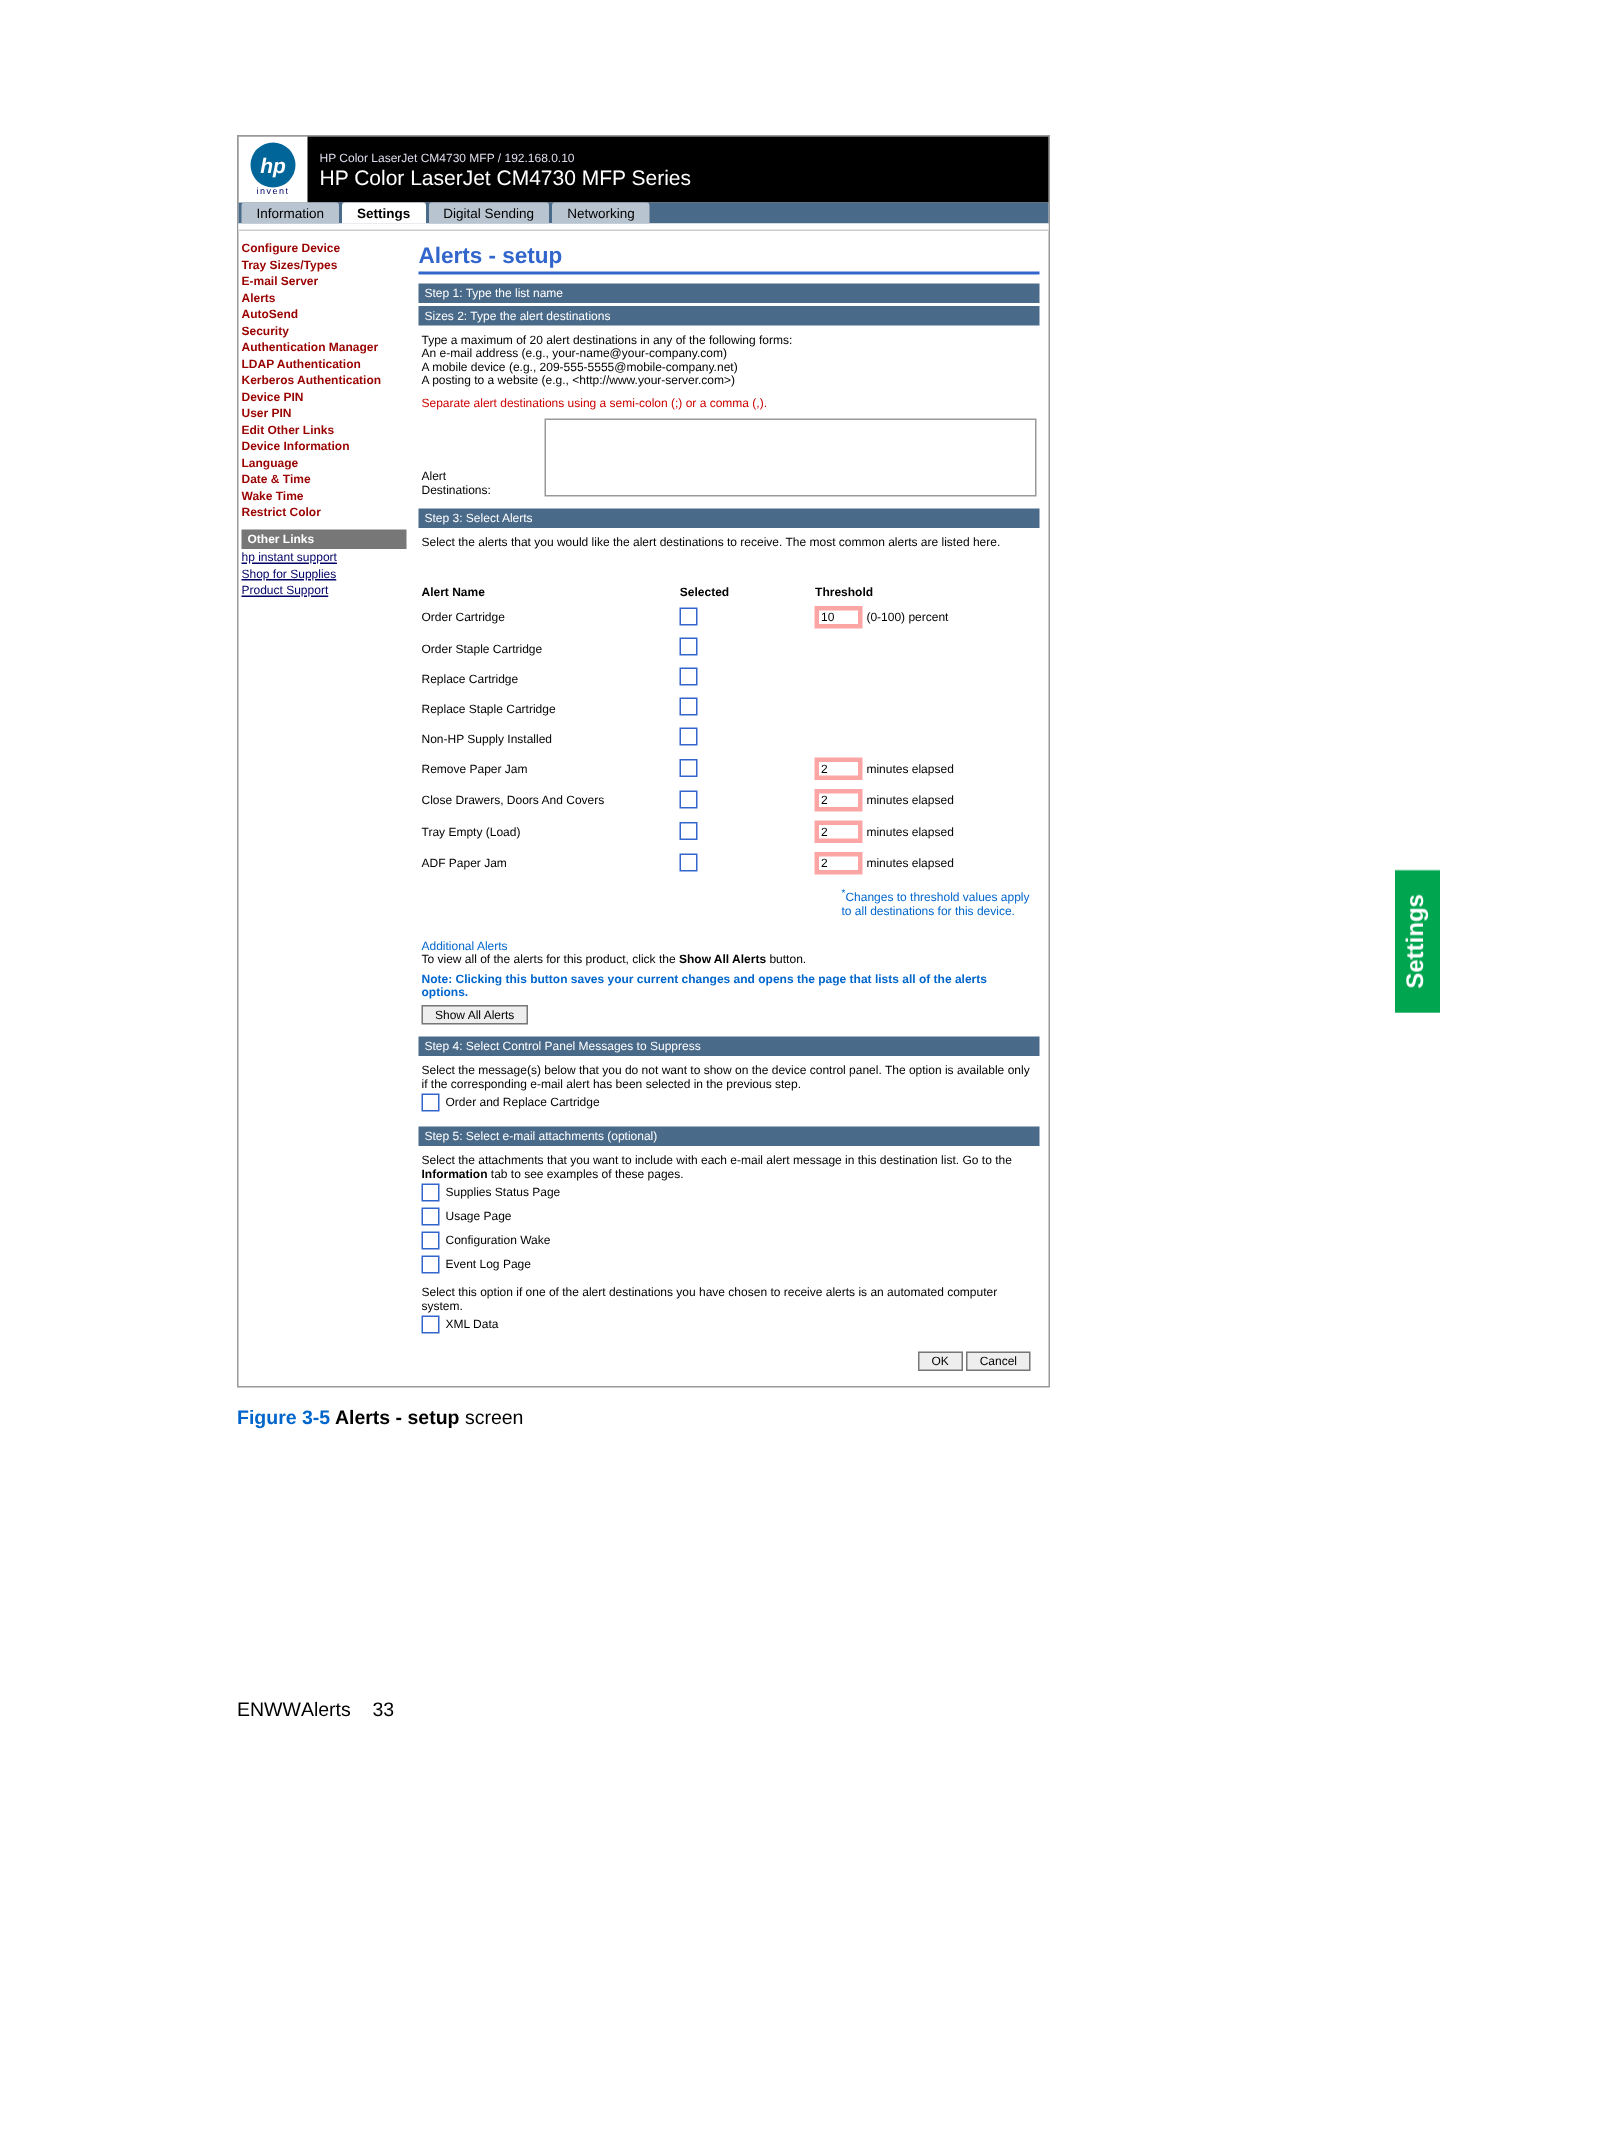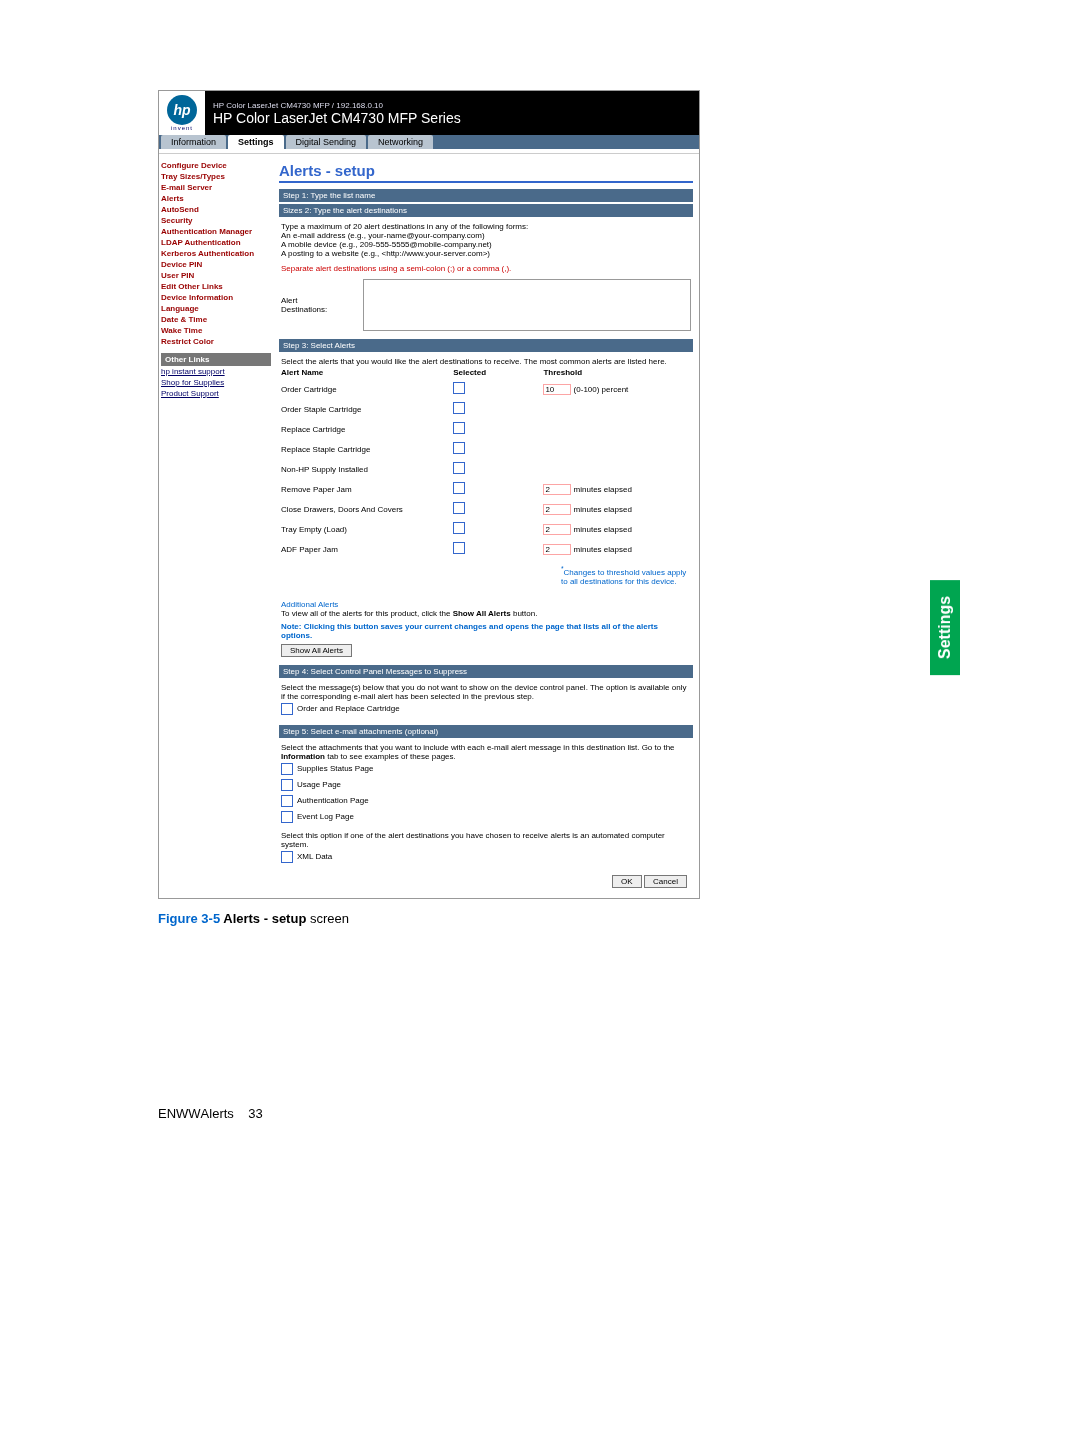--- a/index.html
+++ b/index.html
@@ -27,21 +27,21 @@
 .step-hdr{background:#4a6a8a;color:#fff;font-size:8px;padding:2px 4px;margin:2px 0}
 .step-body{padding:3px 2px 6px 2px;font-size:8px}
 .inline-input{border:1px solid #999;padding:1px 2px;font-size:8px;width:270px}
 .textarea{border:1px solid #999;width:330px;height:46px;padding:2px;font-size:8px;resize:none}
 .red-note{color:#c00;font-size:8px}
 .blue-note2{color:#06c;font-size:8px;font-weight:bold}
 .tbl{width:100%;font-size:8px;border-collapse:collapse}
 .tbl th{text-align:left;font-weight:bold;padding:2px 0}
 .tbl td{padding:3px 0;vertical-align:middle}
 .ck{width:10px;height:10px;border:1px solid #36c;display:inline-block;background:#fff}
-.thresh-input{width:24px;border:1px solid #fca5a5;font-size:8px;padding:0 1px}
+.thresh-input{width:24px;border:3px solid #fca5a5;font-size:8px;padding:0 1px}
 .unit{font-size:8px}
 .changes-note{color:#06c;font-size:8px;border-top:0;padding-left:0;width:130px;float:right;margin-top:6px}
 .btn{border:1px solid #777;background:#eee;padding:1px 8px;font-size:8px;font-family:inherit}
 .btnrow{text-align:right;padding:4px 6px}
 .addalerts{color:#06c;font-size:8px;font-weight:normal;margin-top:14px;display:block}
 .chk-line{display:flex;align-items:center;gap:4px;font-size:8px;padding:2px 0}
 .clear{clear:both}
 .settings-tab{background:#00a550;color:#fff;font-weight:bold;font-size:16px;writing-mode:vertical-rl;transform:rotate(180deg);padding:16px 6px;position:fixed;right:120px;top:580px}
 .caption{margin-top:12px;font-size:13px}
 .caption .fig{color:#06c;font-weight:bold}
@@ -104,30 +104,30 @@
 
       <div class="step-hdr">Step 1: Type the list name</div>
 
       <div class="step-hdr">Sizes 2: Type the alert destinations</div>
       <div class="step-body">
         <div>Type a maximum of 20 alert destinations in any of the following forms:</div>
         <div>An e-mail address (e.g., your-name@your-company.com)</div>
         <div>A mobile device (e.g., 209-555-5555@mobile-company.net)</div>
         <div>A posting to a website (e.g., &lt;http://www.your-server.com&gt;)</div>
         <div class="red-note" style="margin:6px 0">Separate alert destinations using a semi-colon (;) or a comma (,).</div>
-        <div style="display:flex;gap:19px;align-items:center">
+        <div style="display:flex;gap:19px;align-items:flex-end">
           <span>Alert Destinations:</span>
           <textarea class="textarea" style=""></textarea>
         </div>
       </div>
 
       <div class="step-hdr">Step 3: Select Alerts</div>
       <div class="step-body">
         <div>Select the alerts that you would like the alert destinations to receive. The most common alerts are listed here.</div>
-        <table class="tbl" style="margin-top:0">
+        <table class="tbl" style="margin-top:22px">
           <tbody>
                 <tr>
             <th style="width:42%">Alert Name</th>
             <th style="width:22%">Selected</th>
             <th>Threshold</th>
           </tr>
           <tr>
                   <td>Order Cartridge</td>
                   <td><span class="ck"></span></td>
                   <td><input class="thresh-input" value="10" style=""> <span class="unit">(0-100) percent</span></td>
@@ -204,21 +204,21 @@
         <div class="chk-line">
               <span class="ck"></span>
               <span>Supplies Status Page</span>
             </div>
         <div class="chk-line">
               <span class="ck"></span>
               <span>Usage Page</span>
             </div>
         <div class="chk-line">
               <span class="ck"></span>
-              <span>Authentication Page</span>
+              <span>Configuration Wake</span>
             </div>
         <div class="chk-line">
               <span class="ck"></span>
               <span>Event Log Page</span>
             </div>
         <div style="margin-top:6px">Select this option if one of the alert destinations you have chosen to receive alerts is an automated computer system.</div>
         <div class="chk-line">
               <span class="ck"></span>
               <span>XML Data</span>
             </div>

